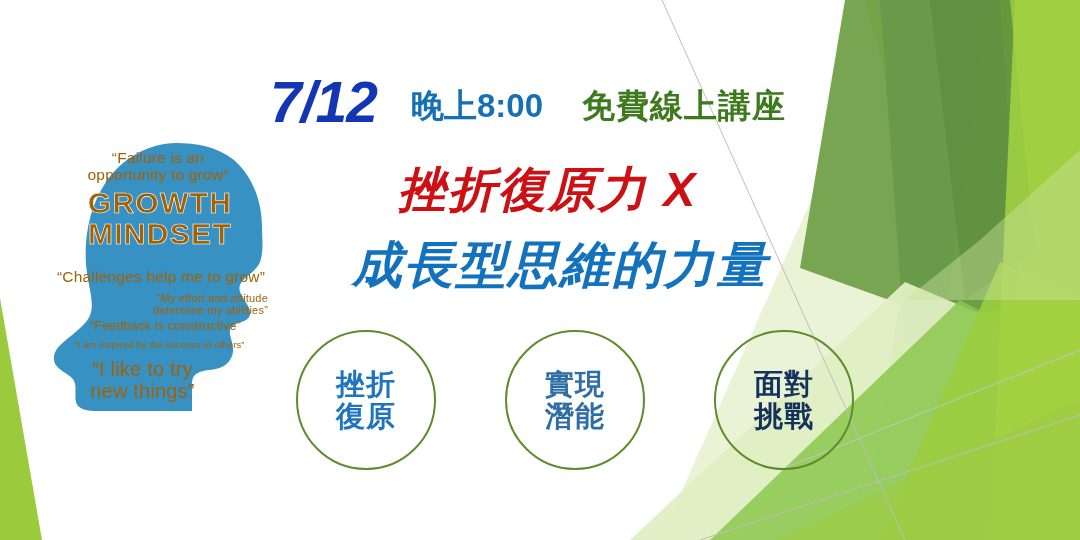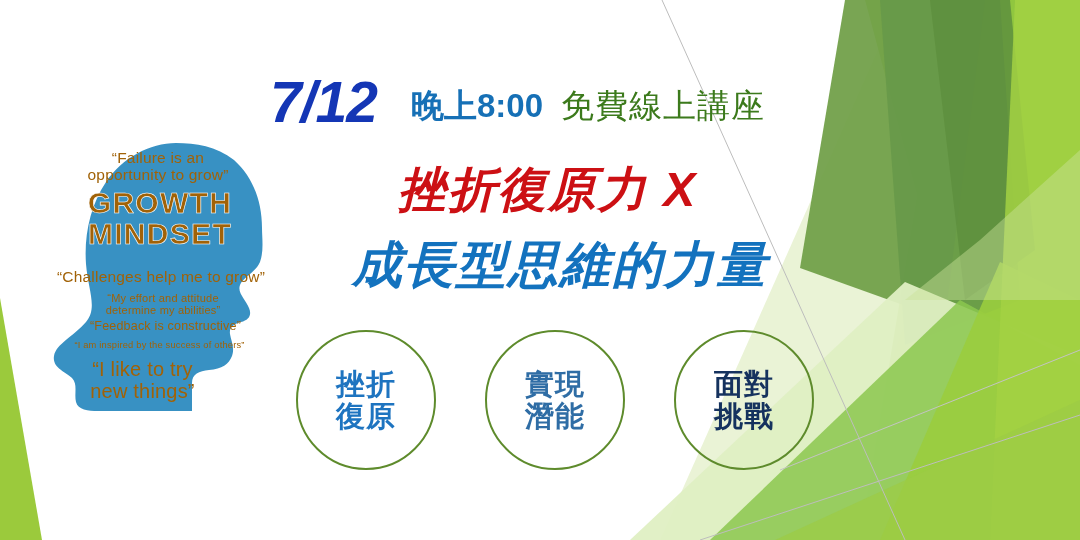--- a/index.html
+++ b/index.html
@@ -34,21 +34,21 @@
   }
   #hq1{left:58px;top:150px;width:200px;font-size:15.5px;}
   #hq-growth{
     left:62px;top:188px;width:196px;
     font-size:30px;font-weight:bold;
     letter-spacing:1.3px;line-height:1.03;
     -webkit-text-stroke:0.6px #ffffff;
   }
   #hq2{left:50px;top:254px;width:220px;font-size:10.5px;}
   #hq3{left:42px;top:269px;width:238px;font-size:15.5px;}
-  #hq4{left:58px;top:292px;width:210px;font-size:11px;line-height:1.12;}
+  #hq4{left:58px;top:292px;width:210px;font-size:11px;line-height:1.12;text-align:right;}
   #hq5{left:58px;top:320px;width:215px;font-size:12.5px;}
   #hq6{left:52px;top:340px;width:215px;font-size:9.3px;}
   #hq7{left:50px;top:358px;width:185px;font-size:20px;line-height:1.1;}
 
   
   #date-line{
     position:absolute;z-index:7;
     left:270px;top:72px;
     display:flex;align-items:flex-end;gap:8px;
   }
@@ -57,22 +57,22 @@
     color:#1436B5;line-height:1;letter-spacing:-1px;
     margin-right:26px;
     transform:translateY(2px);
   }
   #time-txt{
     font-size:33px;font-weight:bold;color:#1670B6;
     line-height:1;letter-spacing:0px;
     transform:translateY(-7px);
   }
   #free-txt{
-    font-size:33px;font-weight:normal;color:#3C7A1C;
-    line-height:1;margin-left:10px;letter-spacing:1px;
+    font-size:33px;font-weight:bold;color:#3C7A1C;
+    line-height:1;margin-left:31px;letter-spacing:1px;
     transform:translateY(-7px);
   }
 
   
   #title-red{
     position:absolute;z-index:7;
     left:398px;top:166px;
     font-size:48px;font-weight:bold;font-style:italic;
     color:#CC1014;letter-spacing:2px;line-height:1;
     text-shadow:2px 2px 0 rgba(255,255,255,.85);
@@ -87,21 +87,21 @@
       -2px  2px 0 #ffffff,
        2px -2px 0 #ffffff,
       -2px -2px 0 #ffffff,
        3px  3px 2px rgba(255,255,255,.9);
   }
 
   
   #circles{
     position:absolute;z-index:7;
     left:296px;top:330px;
-    display:flex;gap:49px;
+    display:flex;gap:69px;
   }
   .circle{
     width:136px;height:136px;border-radius:50%;
     border:2.2px solid #5E8B2C;
     display:flex;flex-direction:column;
     align-items:center;justify-content:center;
     background:transparent;
     line-height:1.12;
   }
   .circle span{

